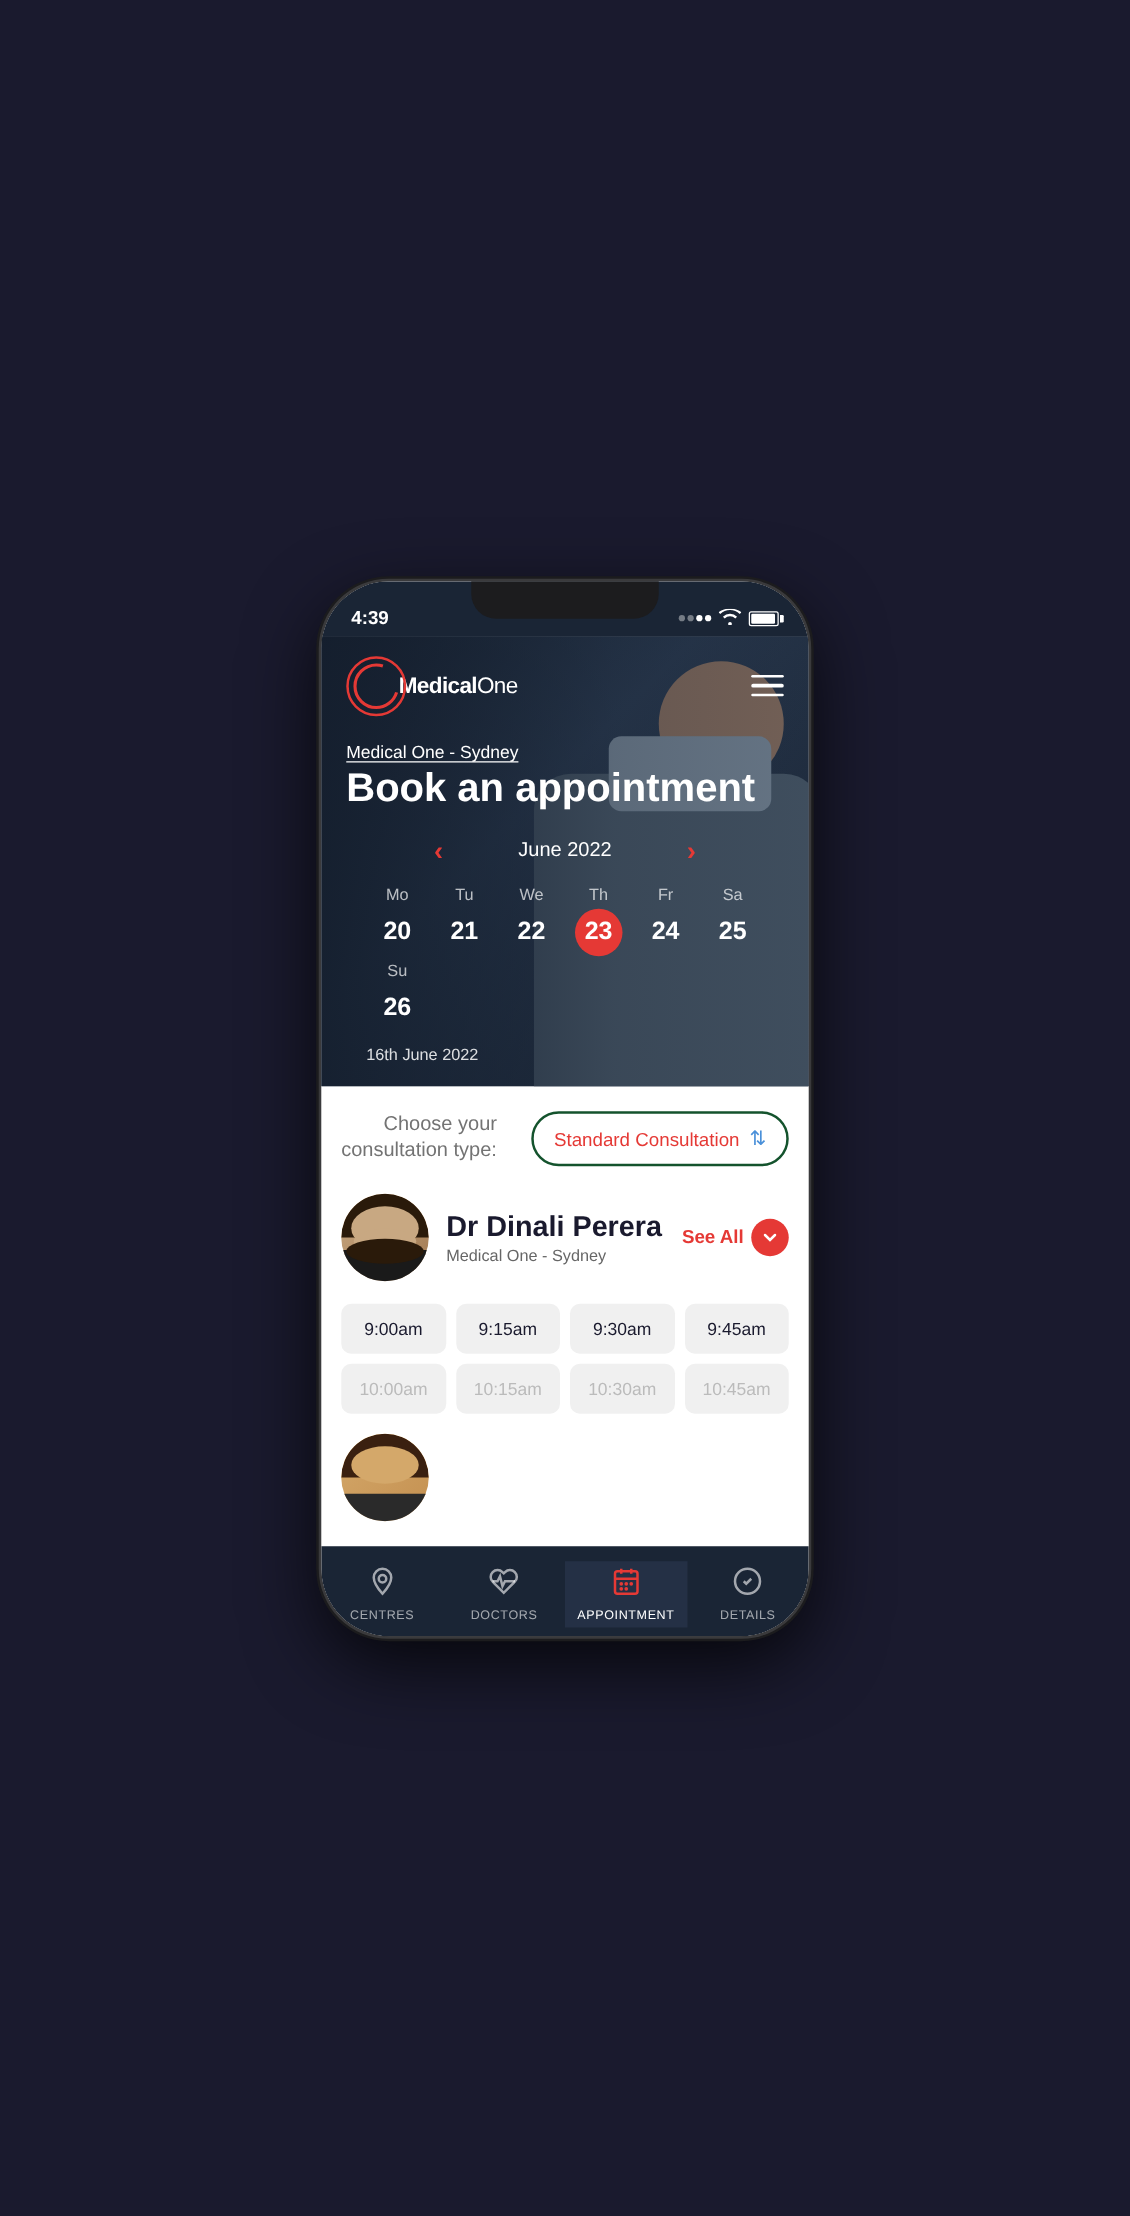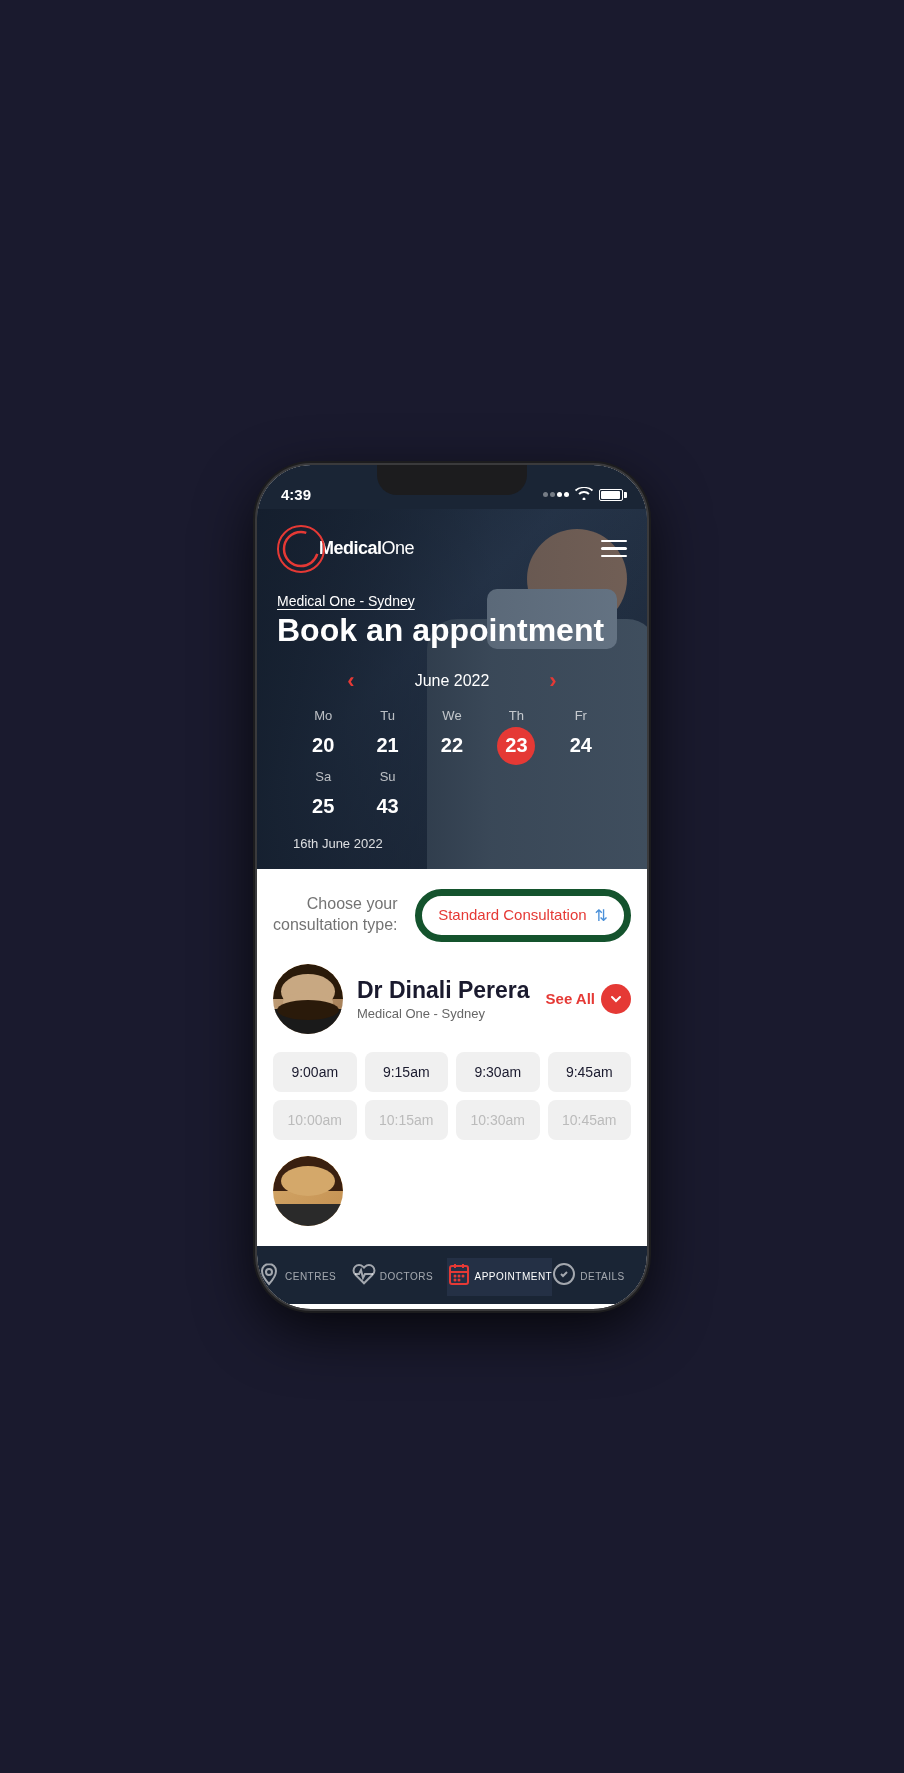--- a/index.html
+++ b/index.html
@@ -244,21 +244,21 @@
     }
 
     .cal-month {
       color: #fff;
       font-size: 16px;
       font-weight: 500;
     }
 
     .cal-days {
       display: grid;
-      grid-template-columns: repeat(5, 1fr);
+      grid-template-columns: repeat(6, 1fr);
       text-align: center;
       gap: 4px;
       margin-bottom: 10px;
     }
 
     .cal-day {
       display: flex;
       flex-direction: column;
       align-items: center;
       gap: 4px;
@@ -310,23 +310,23 @@
     .consult-label {
       color: #737373;
       font-size: 16px;
       font-weight: 500;
       line-height: 1.3;
       text-align: right;
     }
 
     .consult-select {
       display: flex;
-      align-items: flex-start;
+      align-items: flex-end;
       gap: 8px;
-      border: 7px solid #14532d;
+      border: 2px solid #14532d;
       border-radius: 30px;
       padding: 10px 16px;
       cursor: pointer;
     }
 
     .consult-select-text {
       color: #e53935;
       font-size: 15px;
       font-weight: 500;
     }
@@ -446,21 +446,21 @@
     
     .bottom-nav {
       display: grid;
       grid-template-columns: repeat(4, 1fr);
       background: #1a2535;
       padding: 12px 0 8px;
     }
 
     .nav-item {
       display: flex;
-      flex-direction: row;
+      flex-direction: column;
       align-items: center;
       gap: 4px;
       cursor: pointer;
       padding: 4px 0;
     }
 
     .nav-item.active {
       background: #243045;
     }
 
@@ -586,21 +586,21 @@
             <div class="cal-day">
               <span class="day-name">Fr</span>
               <span class="day-num">24</span>
             </div>
             <div class="cal-day">
               <span class="day-name">Sa</span>
               <span class="day-num">25</span>
             </div>
             <div class="cal-day">
               <span class="day-name">Su</span>
-              <span class="day-num">43</span>
+              <span class="day-num">26</span>
             </div>
           </div>
           <p class="cal-date-label">16th June 2022</p>
         </div>
       </div>
     </div>
 
     <div class="main-content">
 
       <div class="consult-row">

